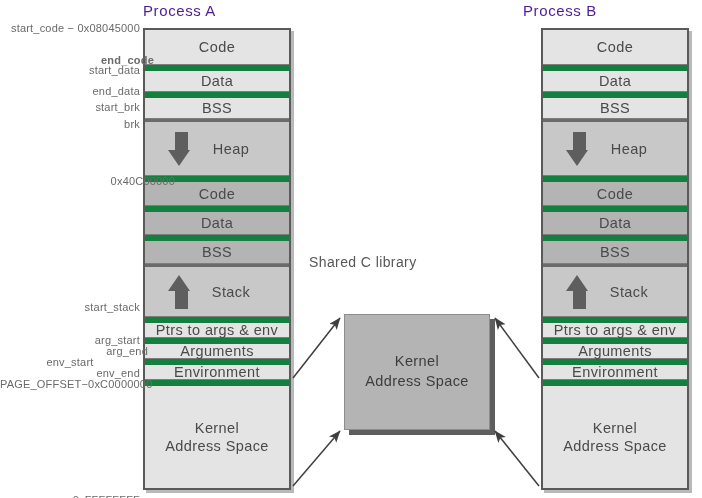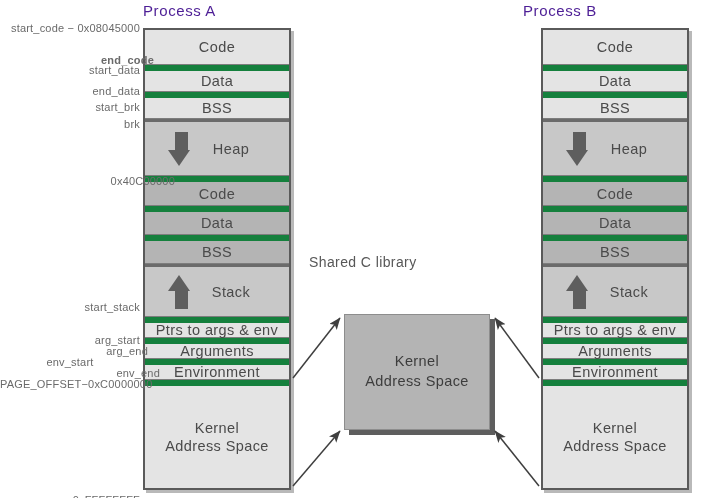--- a/index.html
+++ b/index.html
@@ -271,21 +271,21 @@
       <div class="addr-label" style="top: 54px; left: 14px; width: 140px; font-weight: bold;">end_code</div>
       <div class="addr-label" style="top: 64px; left: 0px; width: 140px;">start_data</div>
       <div class="addr-label" style="top: 85px; left: 0px; width: 140px;">end_data</div>
       <div class="addr-label" style="top: 101px; left: 0px; width: 140px;">start_brk</div>
       <div class="addr-label" style="top: 118px; left: 0px; width: 140px;">brk</div>
       <div class="addr-label" style="top: 175px; left: 0px; width: 140px; margin-left: 35px;">0x40C00000</div>
       <div class="addr-label" style="top: 301px; left: 0px; width: 140px;">start_stack</div>
       <div class="addr-label" style="top: 334px; left: 0px; width: 140px;">arg_start</div>
       <div class="addr-label" style="top: 345px; left: 8px; width: 140px;">arg_end</div>
       <div class="addr-label" style="top: 356px; left: 0px; width: 140px; text-align: center;">env_start</div>
-      <div class="addr-label" style="top: 367px; left: 0px; width: 160px;">env_end</div>
+      <div class="addr-label" style="top: 367px; left: 0px; width: 140px;">env_end</div>
       <div class="addr-label" style="top: 378px; left: 0px; width: 140px;">PAGE_OFFSET−0xC0000000</div>
       <div class="addr-label" style="top: 474px; left: 0px; width: 140px; margin-top: 20px;">0xFFFFFFFF</div>
     </div>
 
   <div class="caption" style="left:309px; top:208px;margin-top:46px;">Shared C library</div>
 
   <div class="kernel-box" style="left:344px; top:314px; width:146px; height:116px;">Kernel
 Address Space</div>
 
   <svg id="connectors" viewBox="0 0 702 498" xmlns="http://www.w3.org/2000/svg">

